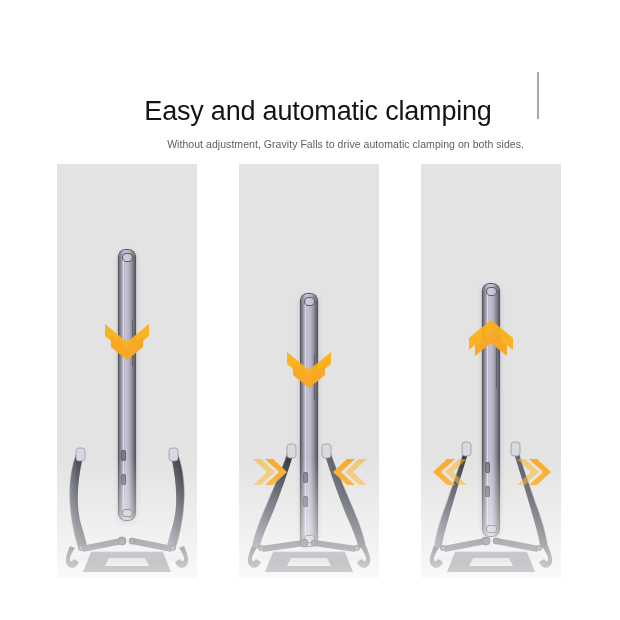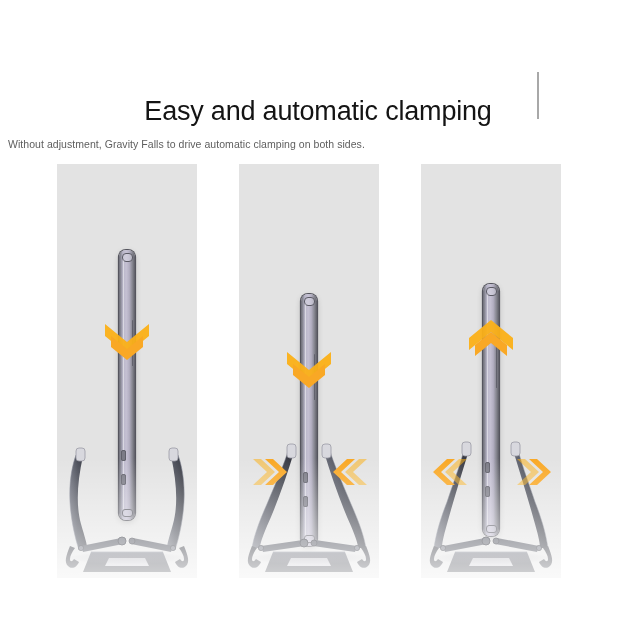--- a/index.html
+++ b/index.html
@@ -35,21 +35,21 @@
     color: #141414;
     letter-spacing: -0.2px;
     line-height: 34px;
     white-space: nowrap;
   }
   .subtitle {
     position: absolute;
     left: 0;
     top: 122px;
     width: 516px;
-    text-align: left;
+    text-align: right;
     font-size: 10.5px;
     font-weight: 400;
     color: #5e5e5e;
     letter-spacing: 0.05px;
     white-space: nowrap;
   }
   .header-rule {
     position: absolute;
     left: 529px;
     top: 56px;

